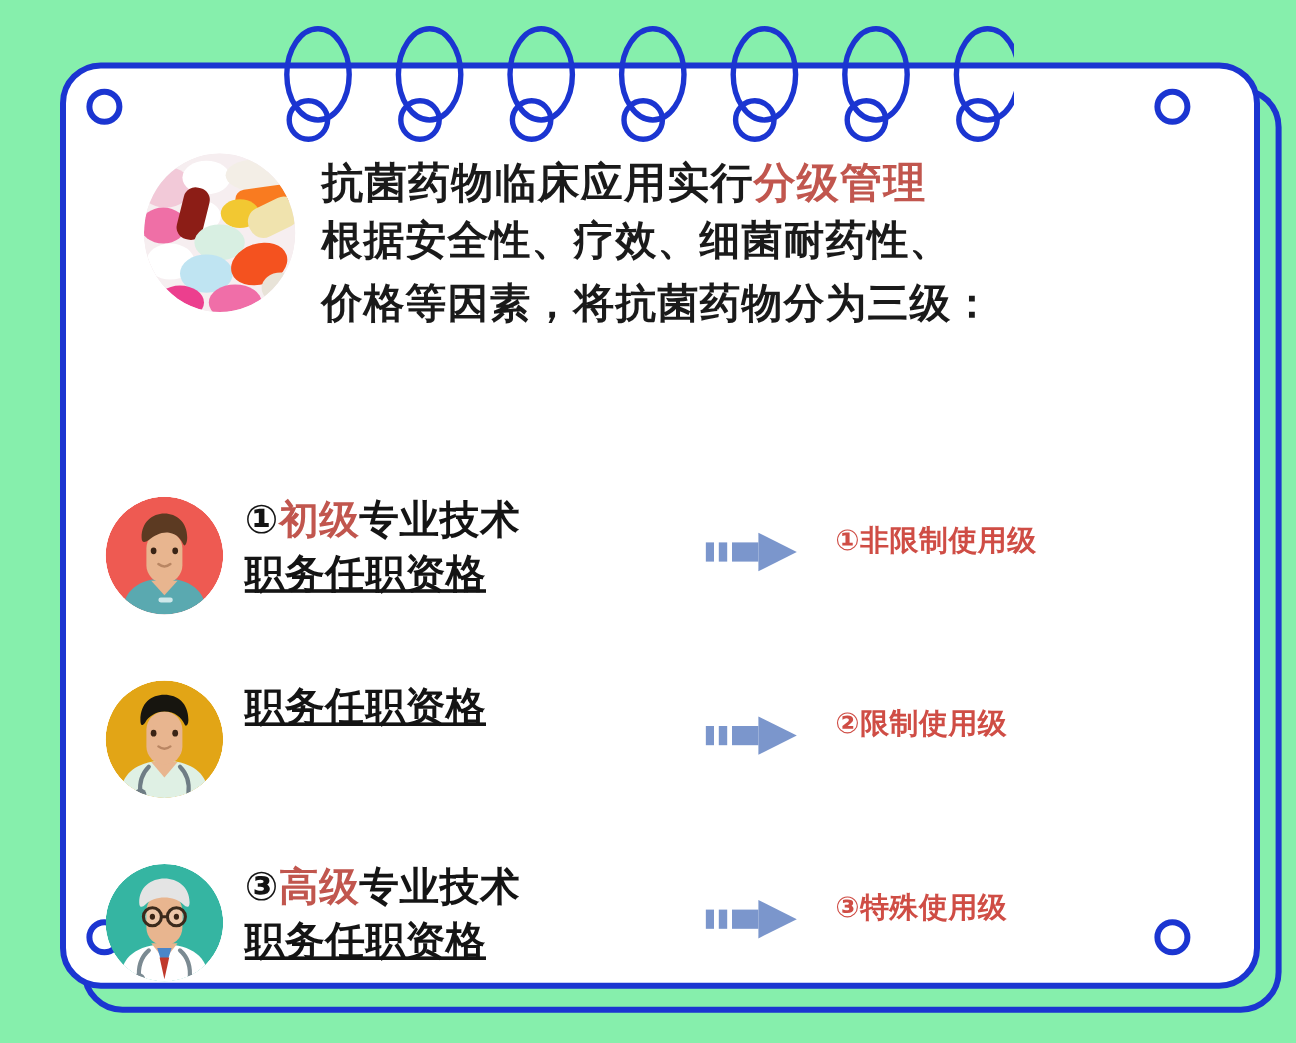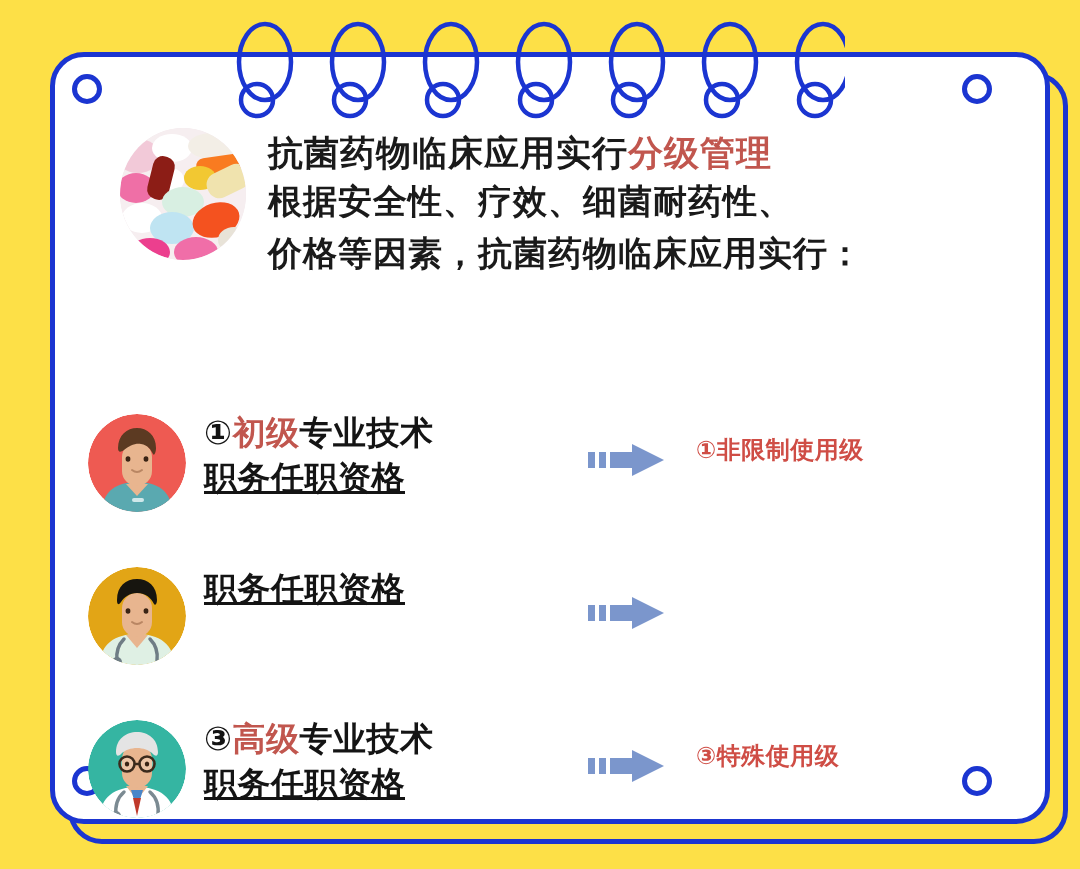--- a/index.html
+++ b/index.html
@@ -10,21 +10,21 @@
     height: 869px;
     background: #ffffff;
     font-family: "Liberation Sans", "DejaVu Sans", sans-serif;
     overflow: hidden;
   }
 
   #stage {
     position: relative;
     width: 1080px;
     height: 869px;
-    background: #fde047;
+    background: #86efac;
   }
 
   
   .frame-outer {
     position: absolute;
     left: 68px;
     top: 72px;
     width: 1000px;
     height: 772px;
     border: 5px solid #1b35d1;
@@ -263,21 +263,21 @@
           <ellipse cx="30" cy="124" rx="20" ry="14" fill="#ec3f8e"></ellipse>
           <ellipse cx="76" cy="124" rx="22" ry="15" fill="#f06ea8"></ellipse>
           <ellipse cx="114" cy="112" rx="16" ry="13" fill="#e8e3d8"></ellipse>
         </g>
       </svg>
     </div>
 
     <div class="header-text">
       <div class="title-line"><span>抗菌药物临床应用实行</span><span class="accent">分级管理</span></div>
       <div class="subtitle-line">根据安全性、疗效、细菌耐药性、</div>
-      <div class="subtitle-line">价格等因素，抗菌药物临床应用实行：</div>
+      <div class="subtitle-line">价格等因素，将抗菌药物分为三级：</div>
     </div>
   </div>
 
   <div class="body-area">
 
     <div class="grade-row">
       <div class="avatar">
         <svg viewBox="0 0 98 98" aria-hidden="true">
           <defs>
               <clipPath id="av1">
@@ -343,20 +343,21 @@
       <div class="arrow-cell">
         <svg width="96" height="40" viewBox="0 0 96 40" aria-hidden="true">
           <g fill="#7b96cc">
             <rect x="0" y="12" width="7" height="16"></rect>
             <rect x="11" y="12" width="7" height="16"></rect>
             <rect x="22" y="12" width="22" height="16"></rect>
             <path d="M44 4 L76 20 L44 36 Z"></path>
           </g>
         </svg>
       </div>
+      <div class="level-text">②限制使用级</div>
     </div>
 
     <div class="grade-row">
       <div class="avatar">
         <svg viewBox="0 0 98 98" aria-hidden="true">
           <defs>
               <clipPath id="av3">
                 <circle cx="49" cy="49" r="49"></circle>
               </clipPath>
             </defs>

